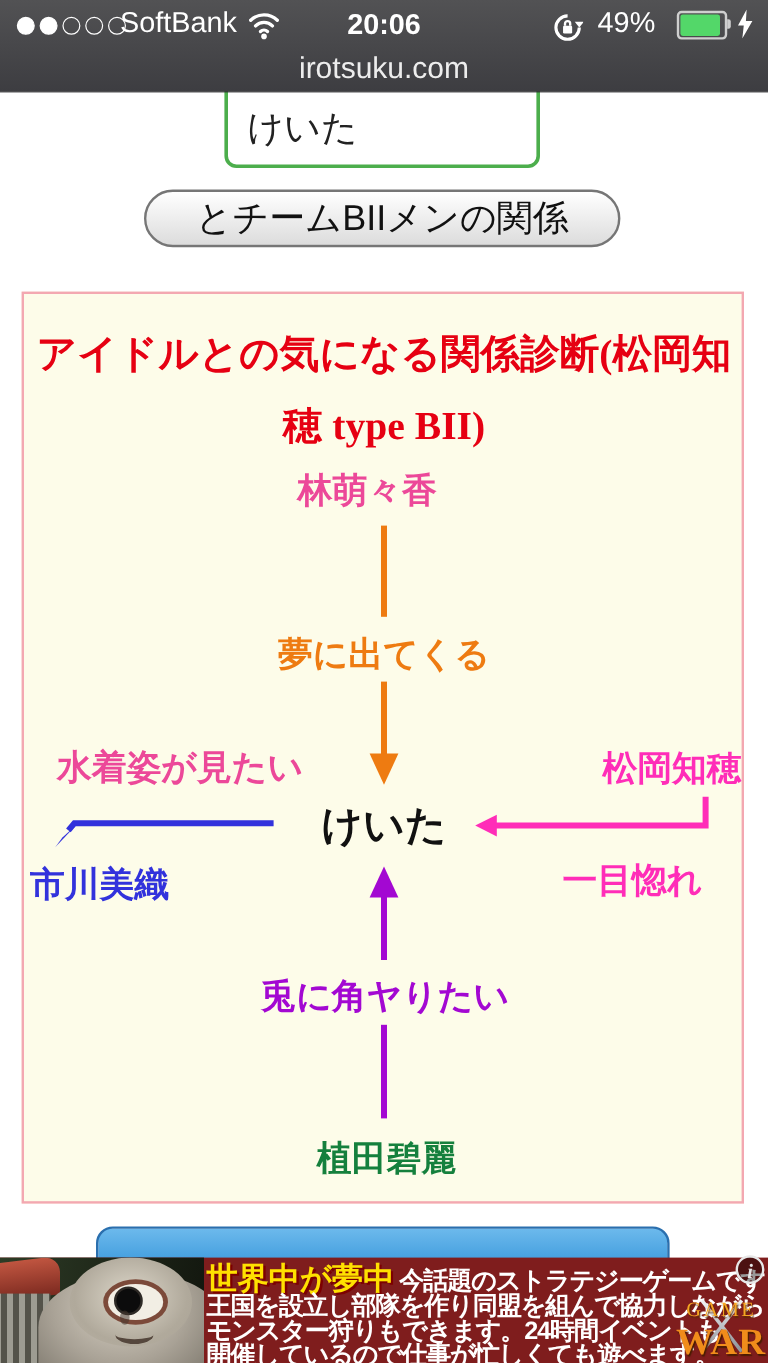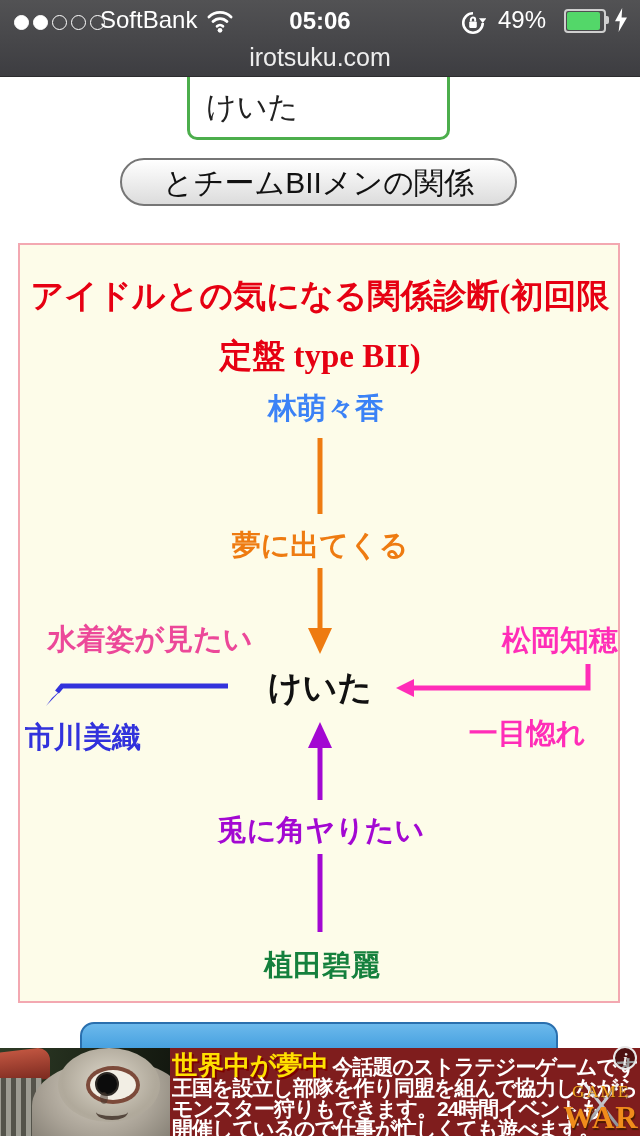--- a/index.html
+++ b/index.html
@@ -90,42 +90,42 @@
 </style>
 </head>
 <body>
 
 <div class="frame">
 
   <input class="abs nameinput" type="text" value="けいた" style="">
   <button class="abs gobtn">とチームBIIメンの関係</button>
 
   <div class="abs diagbox"></div>
-  <div class="abs diagtitle" style="color: rgb(230, 0, 18);">アイドルとの気になる関係診断(初回限定盤 type BII)</div>
+  <div class="abs diagtitle" style="color: rgb(230, 0, 18);">アイドルとの気になる関係診断(松岡知穂 type BII)</div>
 
   <svg class="abs arrows" viewBox="0 0 640 1136" xmlns="http://www.w3.org/2000/svg">
     <g fill="none" stroke-width="5" style="stroke: rgb(238, 123, 17);">
       <line x1="320" y1="438" x2="320" y2="514"></line>
       <line x1="320" y1="568" x2="320" y2="630"></line>
     </g>
     <polygon points="308,628 332,628 320,654" style="fill: rgb(238, 123, 17);"></polygon>
     <g fill="none" stroke-width="5" style="stroke: rgb(50, 50, 220);">
       <polyline points="228,686 62,686 57,692"></polyline>
     </g>
     <polygon points="46,706 64,687 52,698" style="fill: rgb(50, 50, 220);"></polygon>
     <g fill="none" stroke-width="5" style="stroke: rgb(163, 8, 210);">
     </g>
     <polyline fill="none" stroke-width="5" points="588,664 588,688 412,688" style="stroke: rgb(255, 45, 184);"></polyline>
     <polygon points="396,688 414,679 414,697" style="fill: rgb(255, 45, 184);"></polygon>
     <line stroke-width="5" x1="320" y1="742" x2="320" y2="800" style="stroke: rgb(163, 8, 210);"></line>
     <polygon points="308,748 332,748 320,722" style="fill: rgb(163, 8, 210);"></polygon>
     <line stroke-width="5" x1="320" y1="854" x2="320" y2="932" style="stroke: rgb(163, 8, 210);"></line>
   </svg>
 
-  <div class="abs dlabel ctr" style="left: 326px; top: 409px; color: #3b82f6;">林萌々香</div>
+  <div class="abs dlabel ctr" style="left: 306px; top: 409px; color: #ec4899;">林萌々香</div>
   <div class="abs dlabel ctr" style="left: 320px; top: 546px; color: rgb(238, 123, 17);">夢に出てくる</div>
 
   <div class="abs dlabel ctr" style="left: 150px; top: 640px; color: #ec4899;">水着姿が見たい</div>
   <div class="abs dlabel" style="left: 25px; top: 718px; color: rgb(50, 50, 220); text-align: right;">市川美織</div>
 
   <div class="abs dlabel ctr" style="left: 560px; top: 641px; color: rgb(255, 45, 184);">松岡知穂</div>
   <div class="abs dlabel ctr" style="left: 527px; top: 734px; color: rgb(255, 45, 184);">一目惚れ</div>
 
   <div class="abs dlabel ctr" style="left: 321px; top: 831px; color: rgb(163, 8, 210);">兎に角ヤりたい</div>
   <div class="abs dlabel ctr" style="left: 322px; top: 966px; color: #15803d;">植田碧麗</div>
@@ -171,21 +171,21 @@
       </div>
       <div class="abs carrier" style="left:100px;top:6px;">SoftBank</div>
       <svg class="abs" style="left:206px;top:8px;" width="28" height="26" viewBox="0 0 24 22">
         <g fill="none" stroke="#fff" stroke-width="2.4" stroke-linecap="round">
           <path d="M2.5 7.5 a13.5 13.5 0 0 1 19 0"></path>
           <path d="M6 11.5 a8.4 8.4 0 0 1 12 0"></path>
           <path d="M9.5 15.5 a3.6 3.6 0 0 1 5 0"></path>
         </g>
         <circle cx="12" cy="19" r="2" fill="#fff"></circle>
       </svg>
-      <div class="abs time">05:06</div>
+      <div class="abs time">20:06</div>
       <svg class="abs" style="left:460px;top:10px;" width="26" height="26" viewBox="0 0 24 24">
         <path d="M12 3 a9 9 0 1 0 9 9" fill="none" stroke="#fff" stroke-width="2.4"></path>
         <polygon points="21,12 17.5,7.5 24.5,7.5" fill="#fff"></polygon>
         <rect x="8.5" y="10.5" width="7" height="6" rx="1" fill="#fff"></rect>
         <path d="M10 10.5 v-1.5 a2 2 0 0 1 4 0 v1.5" fill="none" stroke="#fff" stroke-width="1.8"></path>
       </svg>
       <div class="abs pct" style="left:498px;top:6px;">49%</div>
       <div class="abs batt" style="left:564px;top:9px;">
         <div class="fill"></div>
           <div class="nub"></div>

